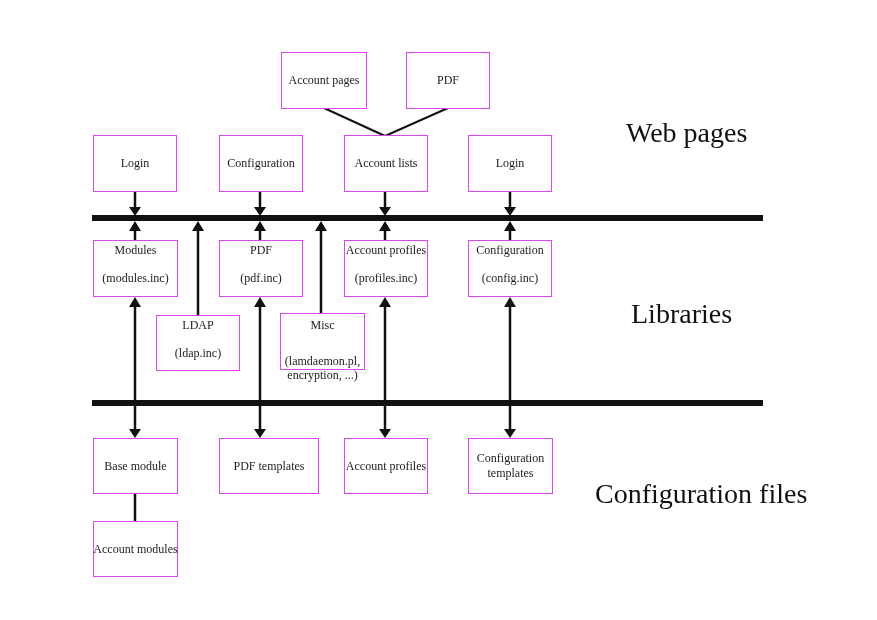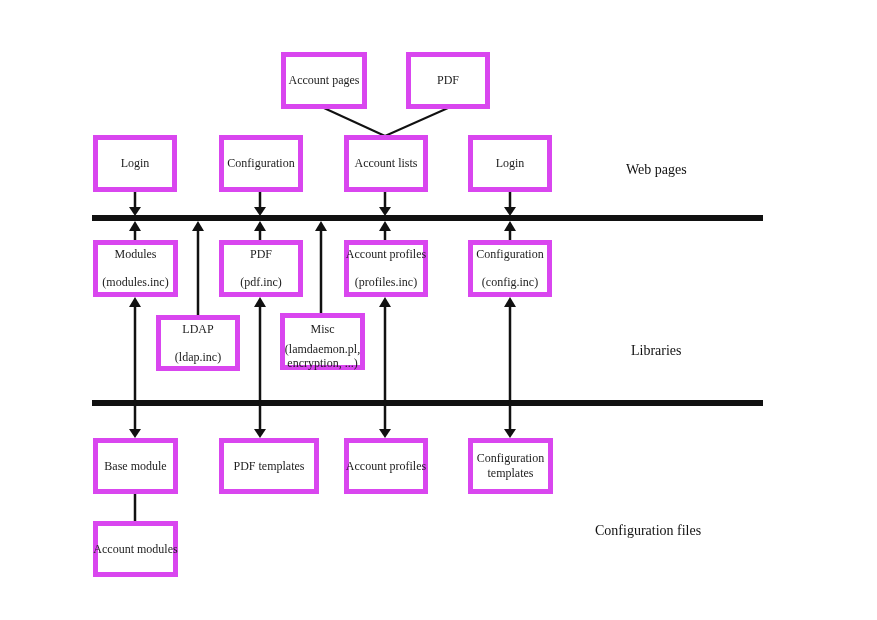--- a/index.html
+++ b/index.html
@@ -17,51 +17,50 @@
     left: 0; top: 0;
     width: 877px; height: 620px;
   }
   svg.overlay line { stroke: #111; stroke-width: 2.5; }
   svg.overlay polygon { fill: #111; stroke: none; }
   svg.overlay rect { fill: #111; }
   svg.overlay line.thin { stroke-width: 2; }
   .box {
     position: absolute;
     box-sizing: border-box;
-    border: 5px solid #d946ef;
+    border: 1px solid #d946ef;
     background: #fff;
     display: flex;
     flex-direction: column;
     align-items: center;
     justify-content: center;
     text-align: center;
     font-size: 12px;
     line-height: 15px;
   }
   .box.duo {
     justify-content: flex-start;
     padding-top: 2px;
     row-gap: 13px;
   }
   .box.misc-pad {
     justify-content: flex-start;
     padding-top: 4px;
-    row-gap: 6px;
+    row-gap: 22px;
     line-height: 14px;
   }
   .nowrap { white-space: nowrap; }
   .wrap   { white-space: normal; padding: 0 3px; }
   .file   { white-space: pre-line; }
   .section-label {
     position: absolute;
-    font-size: 14px;
+    font-size: 28px;
     line-height: 25px;
     white-space: nowrap;
     color: #111;
-    margin-top: 37px;
   }
 </style>
 </head>
 <body>
 
 <div class="canvas">
 
   <svg class="overlay" width="877" height="620">
 
     <rect x="92" y="215" width="671" height="6"></rect>

